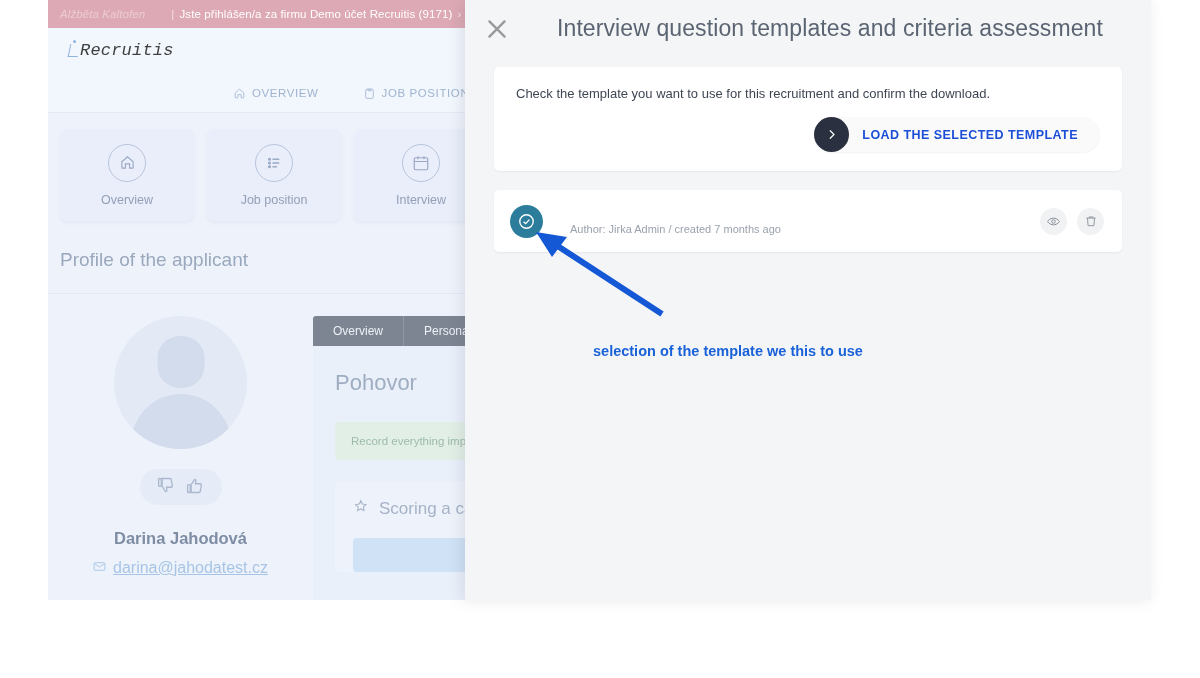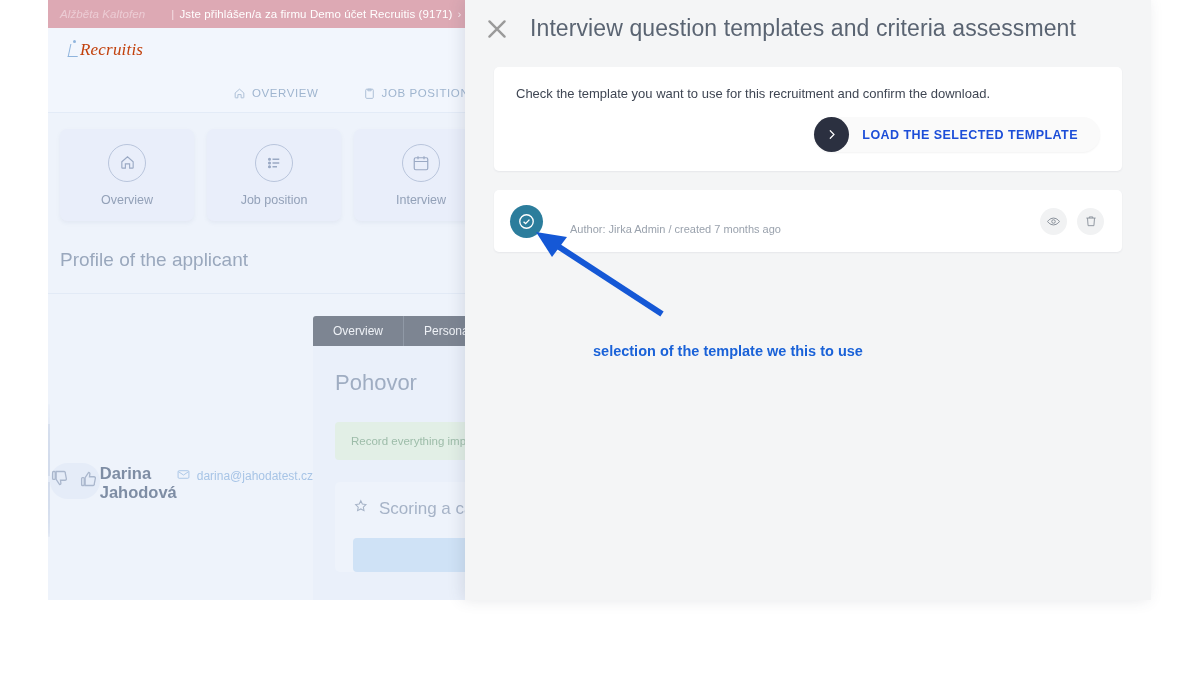--- a/index.html
+++ b/index.html
@@ -37,24 +37,24 @@
   .topbar .chev { margin: 0 5px; color: #f6e6ea; }
 
   .navbar {
     height: 84px;
     background: #f2f6fd;
     position: relative;
     border-bottom: 1px solid #e3ebf7;
   }
   .logo {
     position: absolute; left: 20px; top: 12px;
-    font-family: Liberation Serif, serif;
+    font-family: Liberation Mono, monospace;
     font-style: italic;
     font-size: 17px;
-    color: #c2410c;
+    color: #404040;
     letter-spacing: .2px;
   }
   .logo .mark {
     display: inline-block;
     width: 11px; height: 17px;
     position: relative; margin-right: 1px;
     vertical-align: -2px;
   }
   .logo .mark::before {
     content: "";
@@ -107,21 +107,21 @@
     font-weight: 400;
   }
   .profile-wrap {
     margin: 22px 0 0 0;
     border-top: 1px solid #e2eaf6;
     padding-top: 22px;
     display: flex;
   }
   .profile-left {
     width: 265px;
-    display: flex; flex-direction: row; align-items: center;
+    display: flex; flex-direction: column; align-items: center;
   }
   .avatar {
     width: 133px; height: 133px; border-radius: 50%;
     background: #e3eaf6;
     position: relative; overflow: hidden;
   }
   .avatar .head {
     position: absolute; left: 50%; top: 20px;
     transform: translateX(-50%);
     width: 47px; height: 52px; border-radius: 22px;
@@ -141,22 +141,22 @@
     display: flex; align-items: center; justify-content: center; gap: 8px;
     color: #aab7cd;
   }
   .applicant-name {
     margin-top: 24px;
     font-size: 16.5px; font-weight: bold;
     color: #7e8da4;
   }
   .applicant-mail {
     margin-top: 11px;
-    font-size: 12px; color: #a7c4e6;
-    display: flex; align-items: center; gap: 7px;
+    font-size: 16px; color: #a7c4e6;
+    display: flex; align-items: center; gap: 7px; text-decoration: underline;
   }
 
   .profile-right { flex: 1; padding-right: 6px; }
   .tabs { display: flex; }
   .tab {
     background: #7d8592; color: #eef1f6;
     font-size: 12px;
     padding: 8px 20px;
     border-right: 1px solid #9099a6;
   }
@@ -199,20 +199,21 @@
     width: 686px; height: 600px;
     background: #f4f5f6;
     box-shadow: -3px 0 14px rgba(60,70,90,.13);
     z-index: 5;
   }
   .ov-header {
     height: 57px;
     display: flex; align-items: center;
     padding-left: 17px;
     background: #f4f5f6;
+    gap: 27px;
   }
   .close-x {
     width: 30px; height: 30px;
     display: flex; align-items: center; justify-content: center;
     cursor: pointer; flex: none;
   }
   .ov-title {
     margin-left: 18px;
     font-size: 23px; color: #5a6472;
     font-weight: 400; letter-spacing: .1px;

